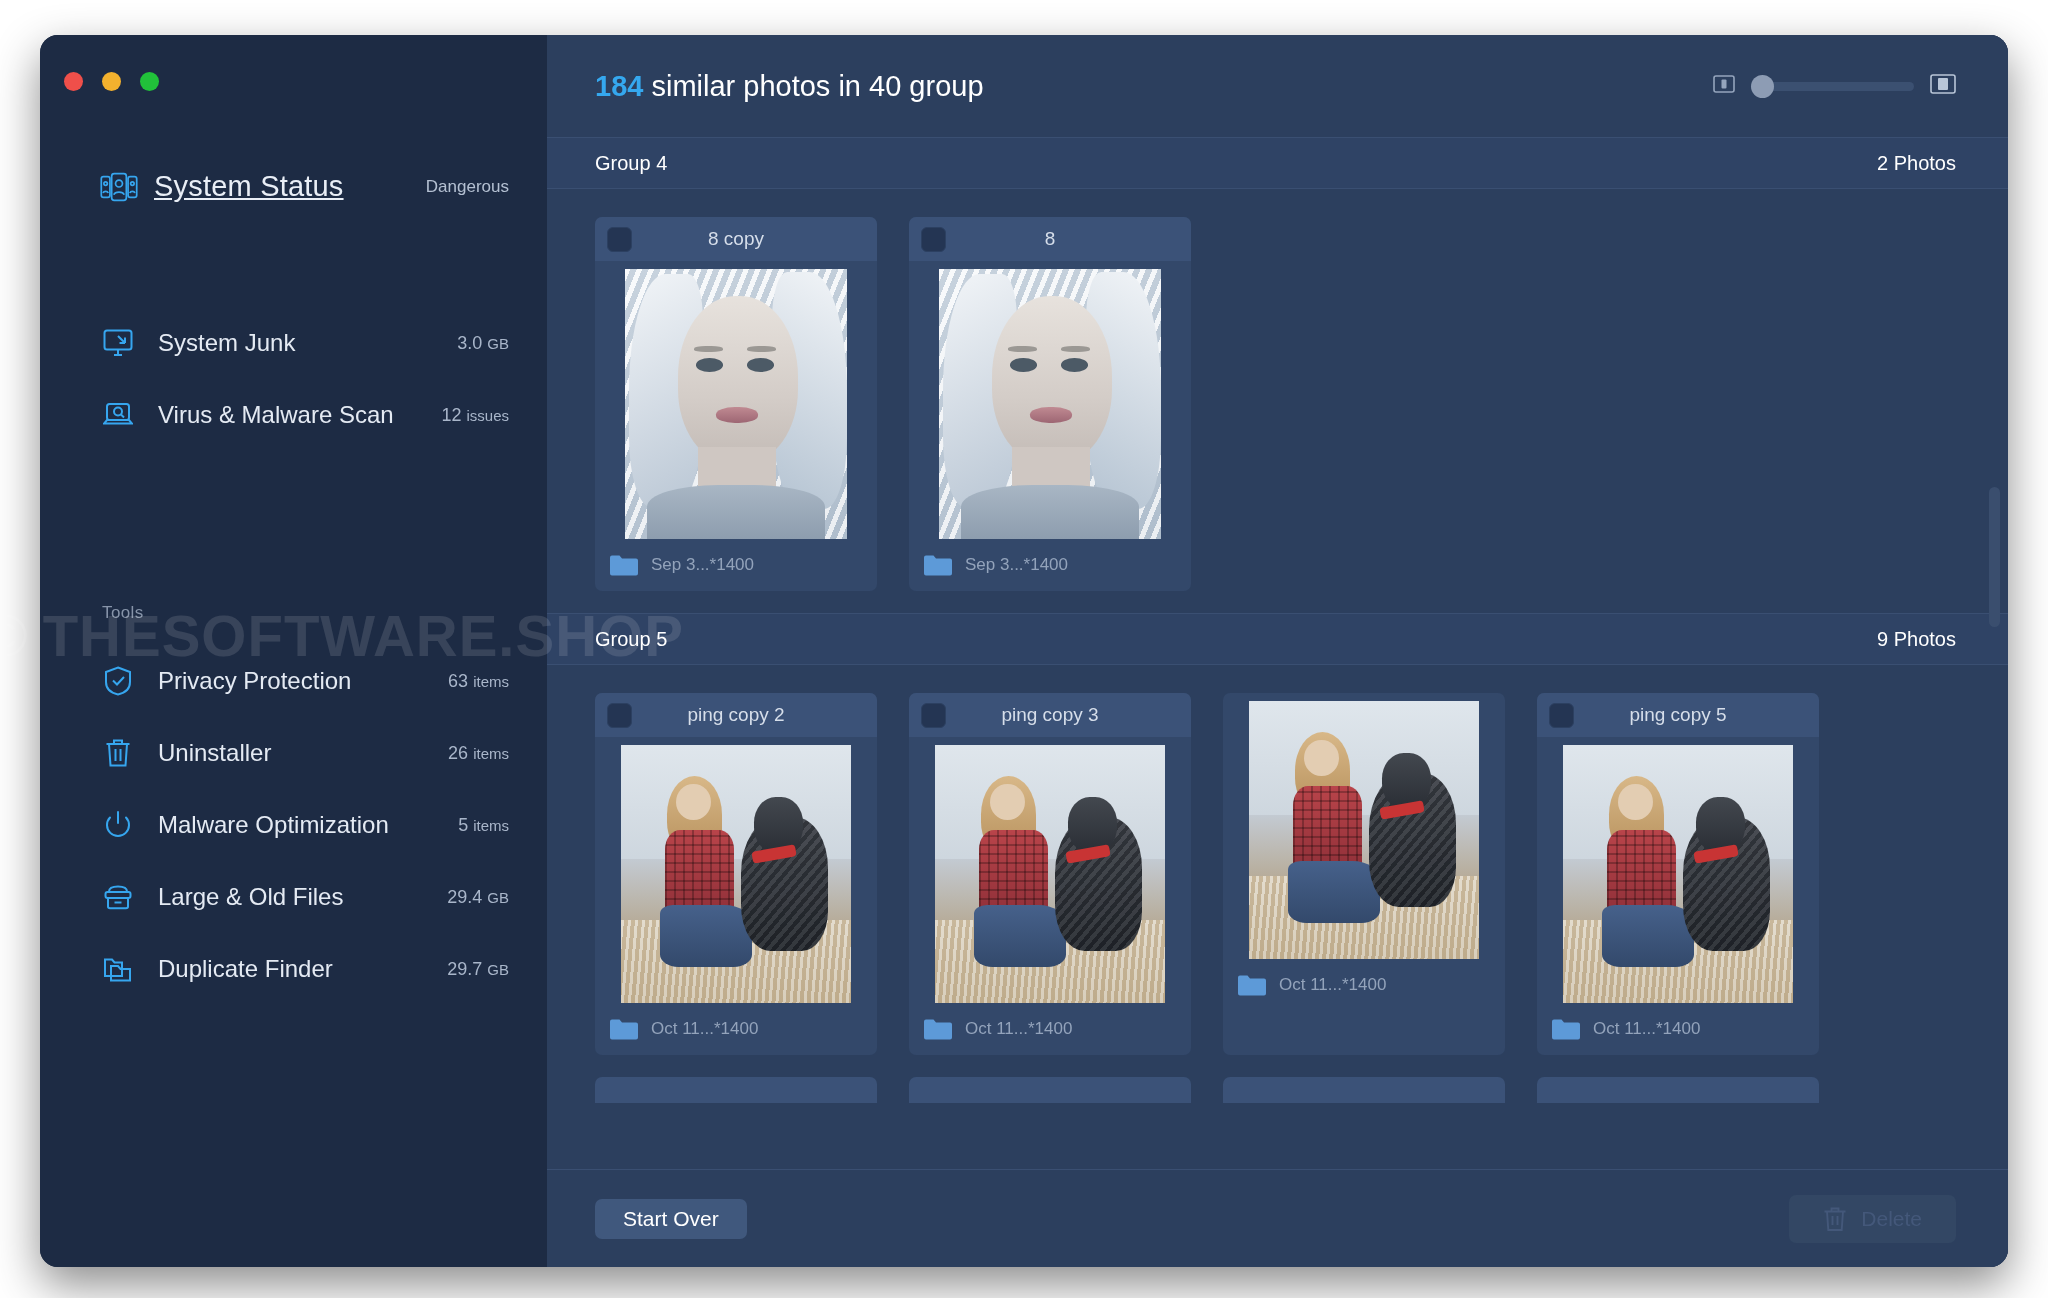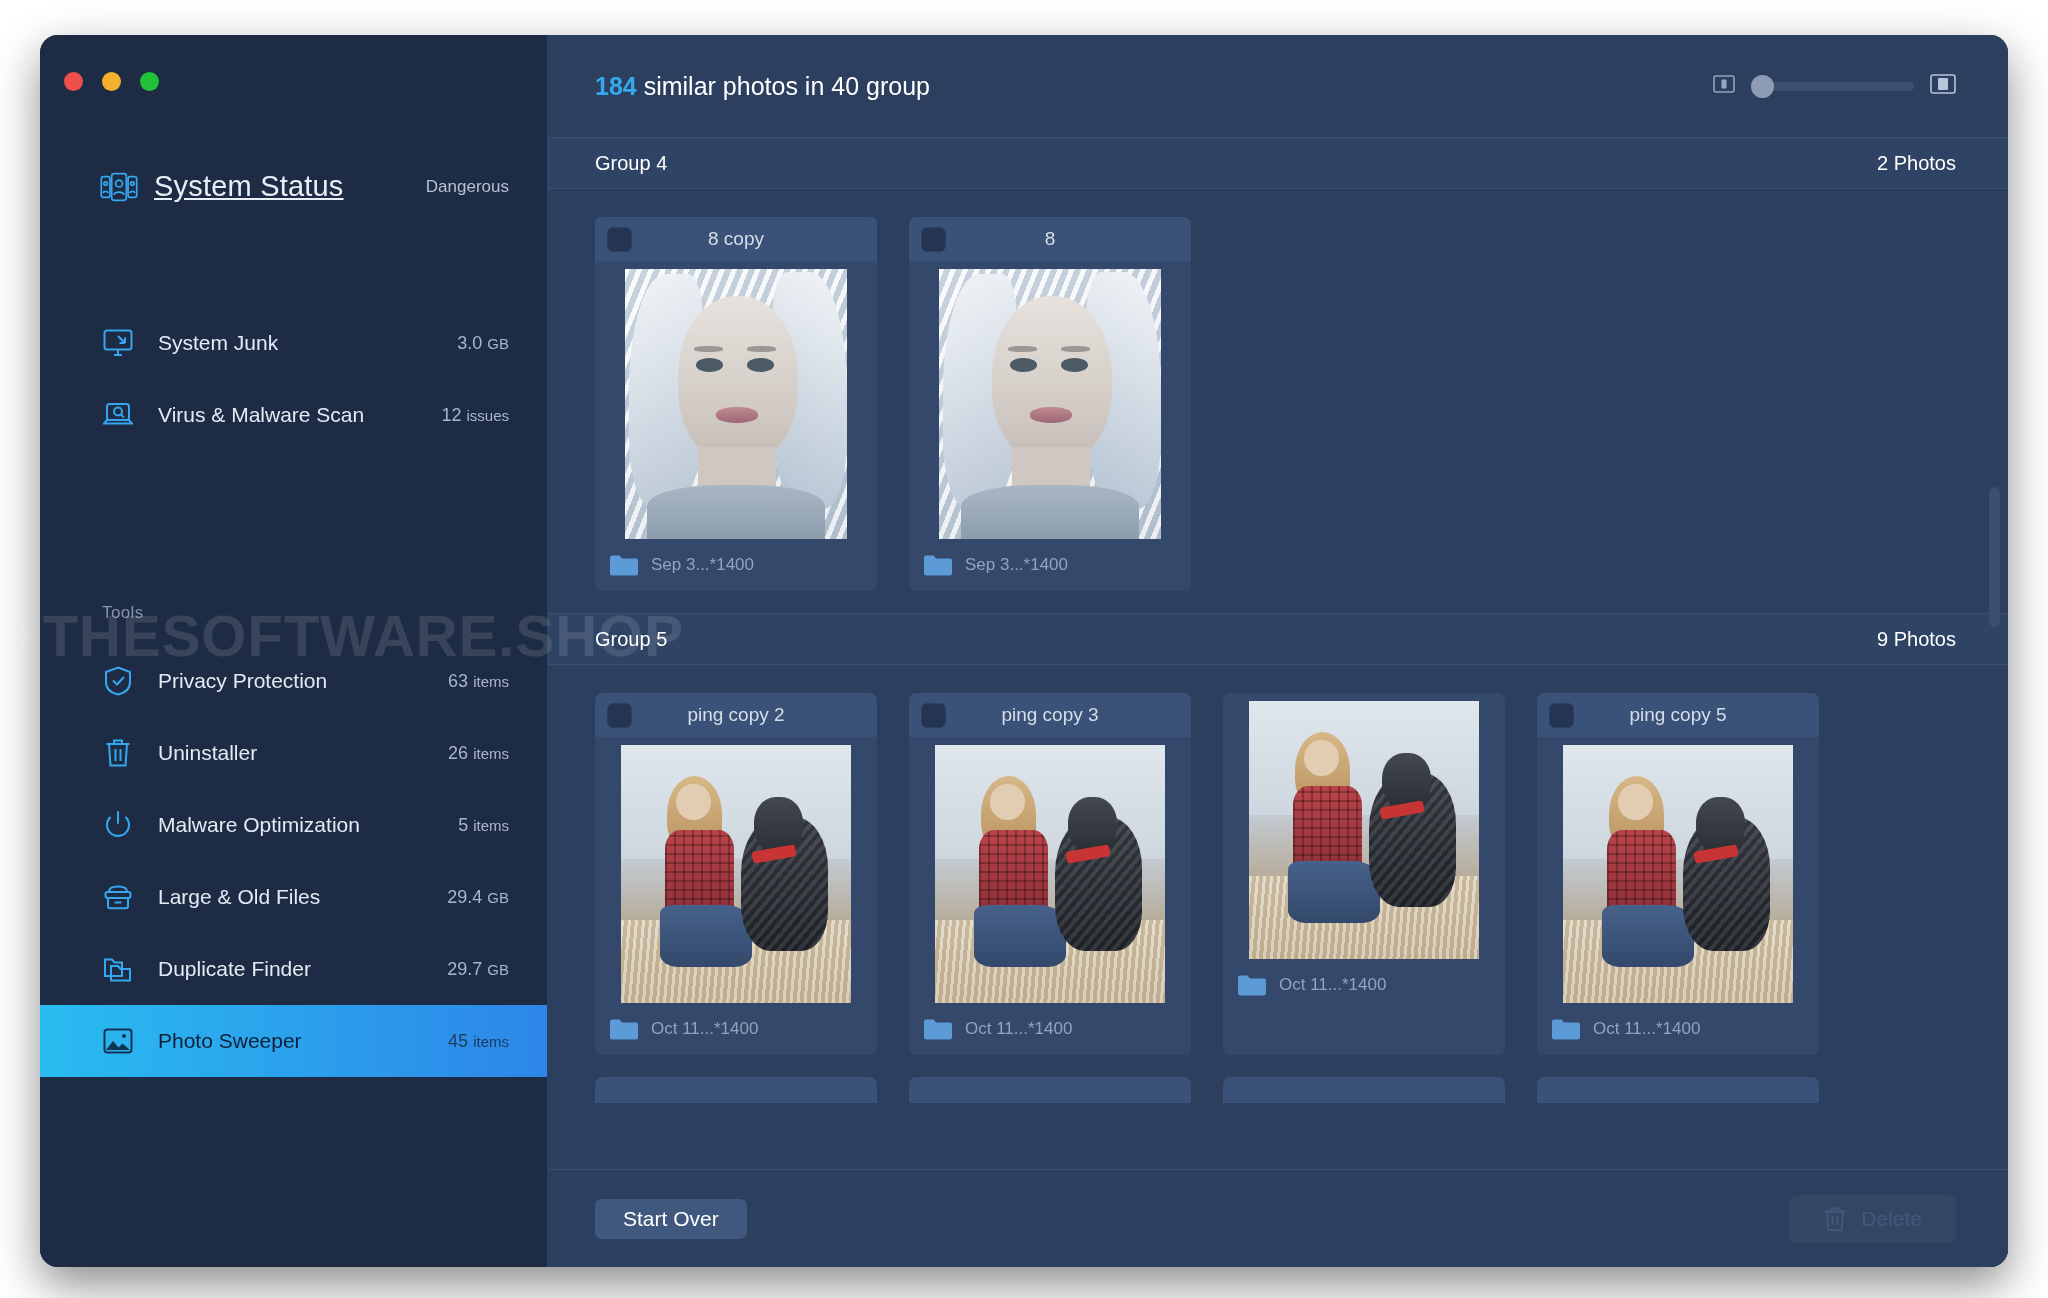--- a/index.html
+++ b/index.html
@@ -67,21 +67,21 @@
     padding: 0 38px 0 62px;
     cursor: default;
   }
   .nav-item .nav-icon {
     width: 32px; height: 32px;
     flex: 0 0 32px;
     margin-right: 24px;
     display: flex; align-items: center; justify-content: center;
   }
   .nav-item .nav-label {
-    font-size: 21px;
+    font-size: 24px;
     color: #e4eaf3;
     white-space: nowrap;
   }
   .nav-item .nav-value {
     margin-left: auto;
     font-size: 18px;
     color: #a9b6ca;
     white-space: nowrap;
   }
   .nav-item .nav-value .unit { font-size: 15px; }
@@ -129,21 +129,21 @@
     min-width: 0;
   }
 
   #main-header {
     height: 102px;
     flex: 0 0 102px;
     display: flex; align-items: center;
     padding: 0 52px 0 48px;
     background: #2c3f5e;
   }
-  #header-title { font-size: 25px; color: #ffffff; font-weight: 700; }
+  #header-title { font-size: 29px; color: #ffffff; font-weight: 700; }
   #header-title .count { color: #35a8ef; }
   #header-title .rest { font-weight: 400; }
 
   #size-slider {
     margin-left: auto;
     display: flex; align-items: center; gap: 16px;
   }
   .slider-track-wrap {
     position: relative;
     width: 163px; height: 22px;
@@ -529,31 +529,20 @@
         <span class="nav-icon">
           <svg viewBox="0 0 30 28" width="30" height="28" fill="none" stroke="#36a6ef" stroke-width="2">
             <path d="M2 21V4.5h7l2.5 3H19V21z"></path>
             <path d="M8 25.5V11h7l2.5 3H27v11.5z"></path>
           </svg>
         </span>
         <span class="nav-label">Duplicate Finder</span>
         <span class="nav-value"><span>29.7</span> <span class="unit">GB</span></span>
       </div>
 
-      <div class="nav-item active">
-        <span class="nav-icon">
-          <svg viewBox="0 0 30 26" width="30" height="26" fill="none" stroke="#123454" stroke-width="2">
-            <rect x="1.5" y="1.5" width="27" height="23" rx="3"></rect>
-            <circle cx="21" cy="8" r="2" fill="#123454" stroke="none"></circle>
-            <path d="M3 22l7-9 5.5 6.5 4-4L27 22z" fill="#123454" stroke="none"></path>
-          </svg>
-        </span>
-        <span class="nav-label">Photo Sweeper</span>
-        <span class="nav-value"><span>45</span> <span class="unit">items</span></span>
-      </div>
     </nav>
   </aside>
 
   <section id="main">
 
     <header id="main-header">
       <div id="header-title">
         <span class="count">184</span>
         <span class="rest">similar photos in 40 group</span>
       </div>

